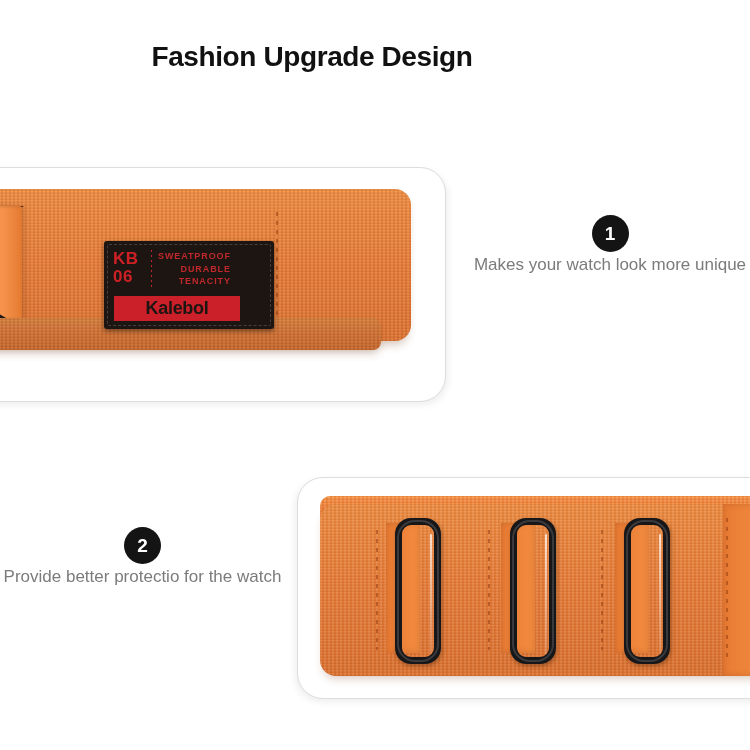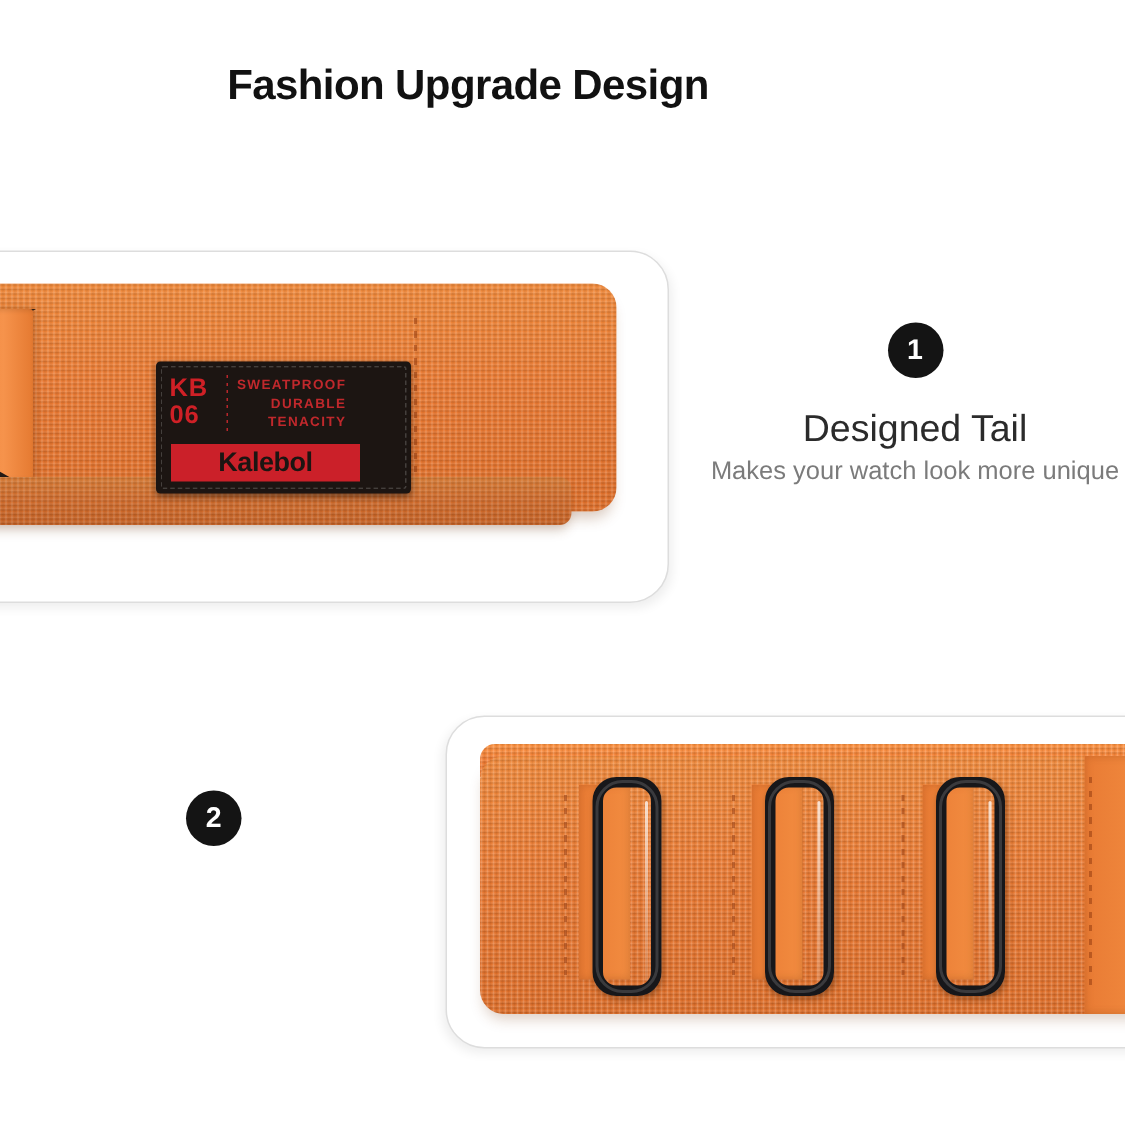--- a/index.html
+++ b/index.html
@@ -332,21 +332,20 @@
     <div>DURABLE</div>
     <div>TENACITY</div>
   </div>
   <div class="tag-brand-bar">
     <span>Kalebol</span>
   </div>
 </div>
 
 <div class="feature feature-one">
   <div class="badge">1</div>
-  <div class="feature-title">Designed Tail</div>
   <div class="feature-desc">Makes your watch look more unique</div>
 </div>
 
 <div class="photo-panel panel-bottom">
 
   <div class="nylon strap-top-band"></div>
   <div class="nylon strap-buckles"></div>
 
   <div class="stitch-line-v" style="left:78px;  top:52px; height:120px;"></div>
   <div class="stitch-line-v" style="left:110px; top:46px; height:128px;"></div>
@@ -368,13 +367,14 @@
   <div class="buckle" style="left:212px; top:40px;">
     <div class="buckle-gloss"></div>
   </div>
   <div class="buckle" style="left:326px; top:40px;">
     <div class="buckle-gloss"></div>
   </div>
 </div>
 
 <div class="feature feature-two">
   <div class="badge">2</div>
+  <div class="feature-desc">Provide better protectio for the watch</div>
 </div>
 
 </body></html>

